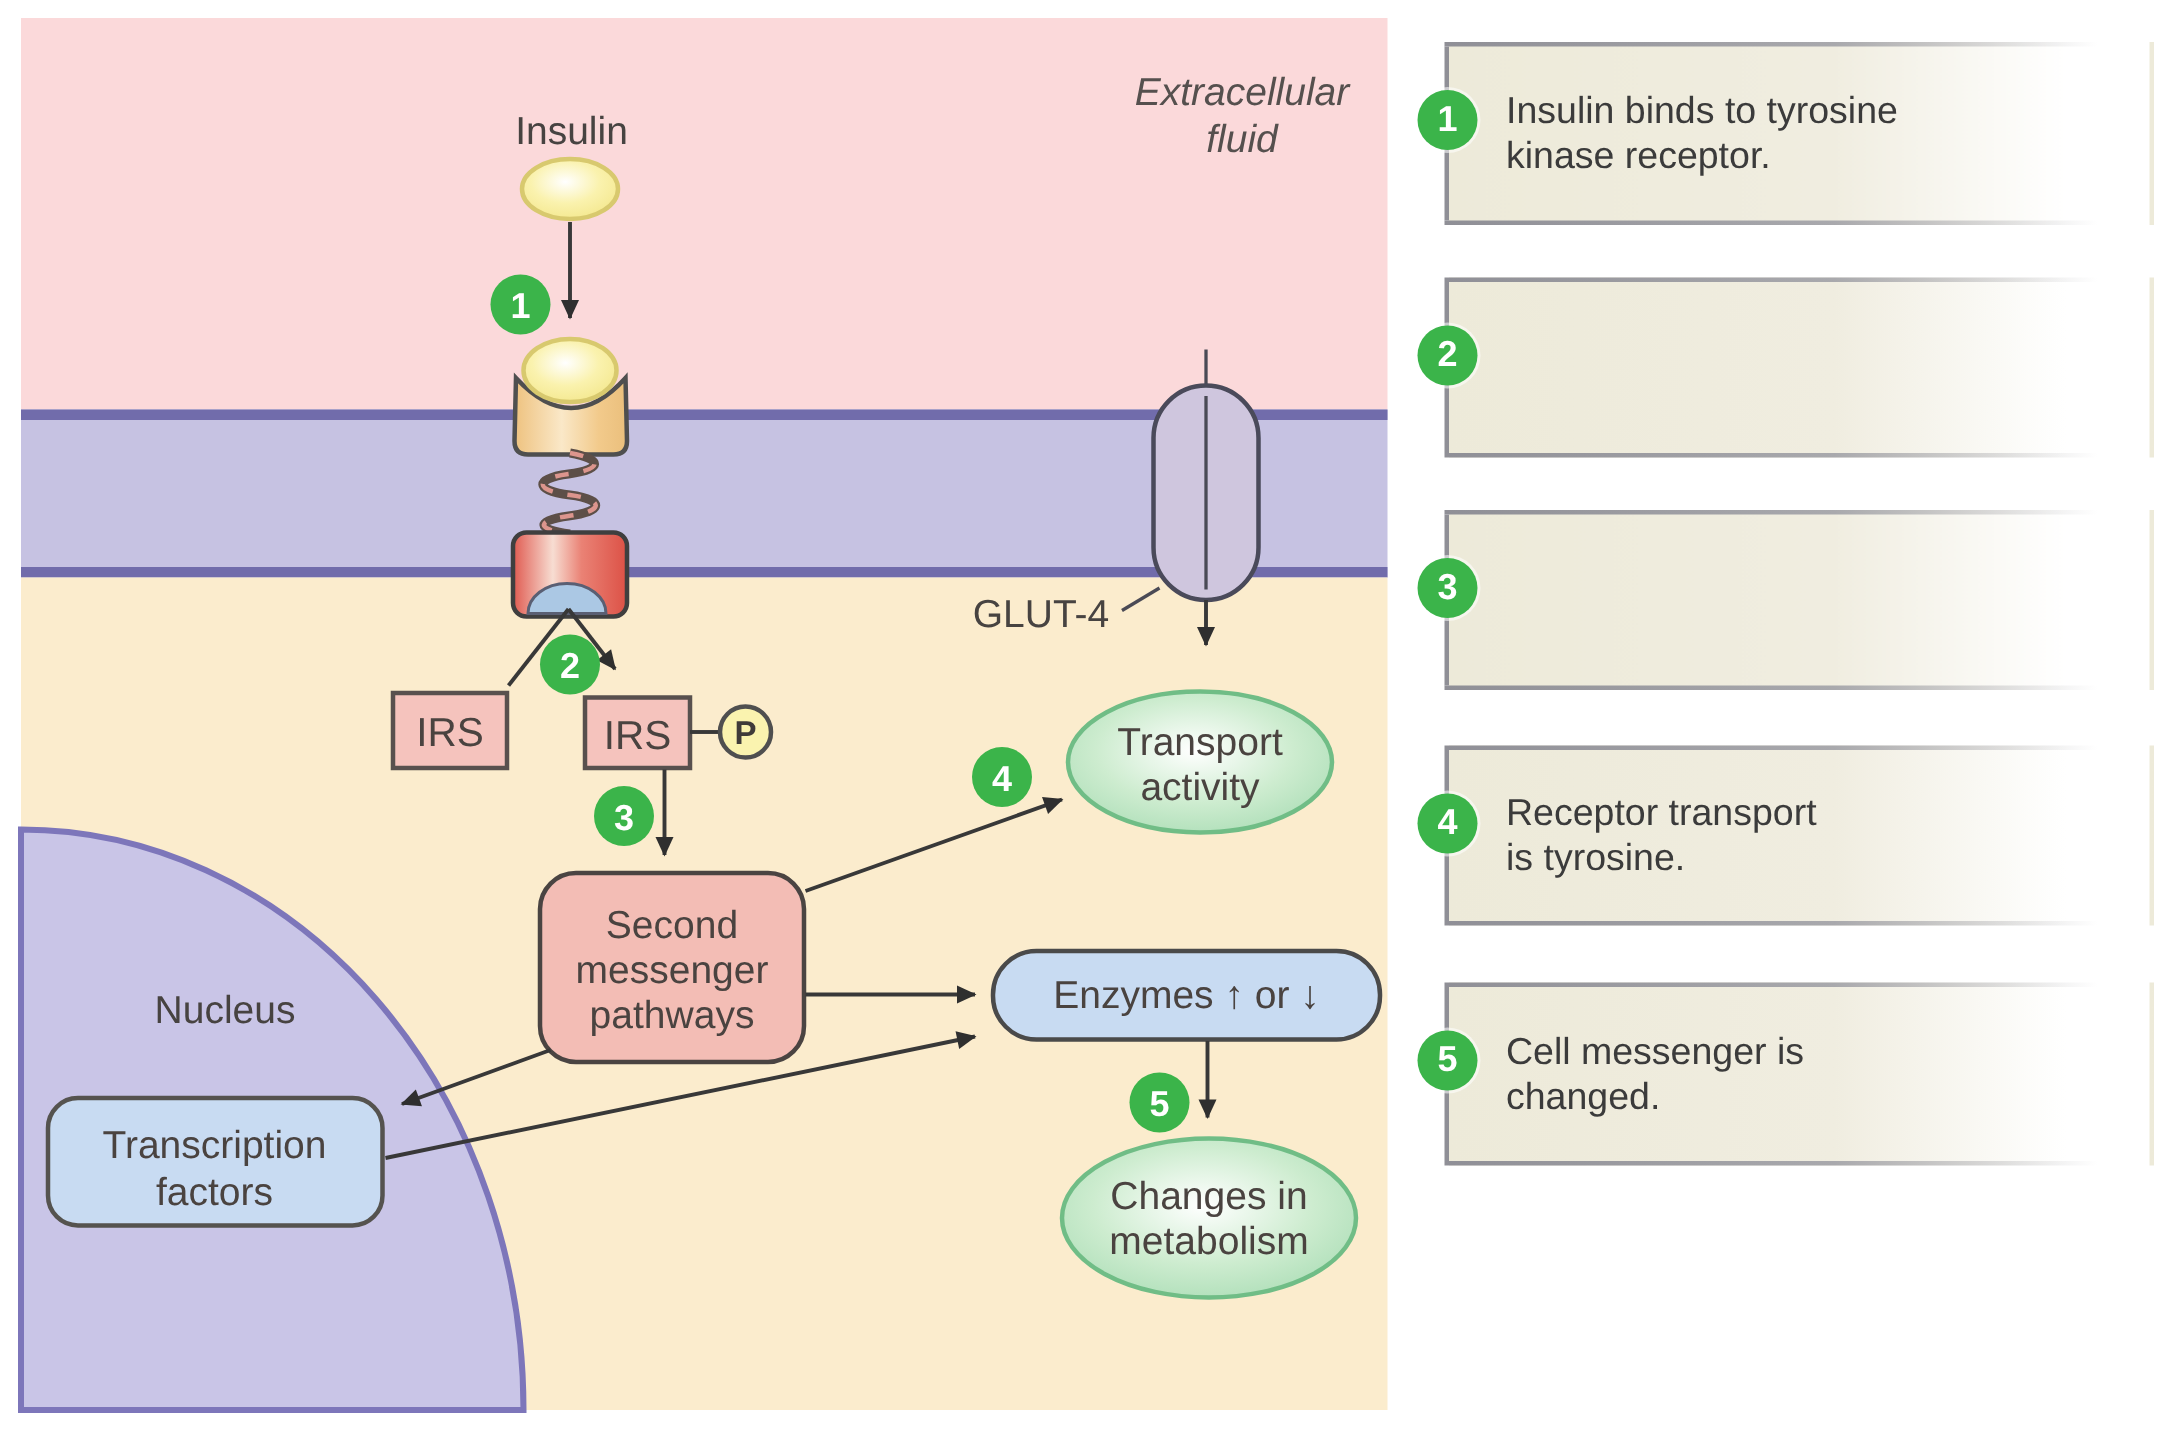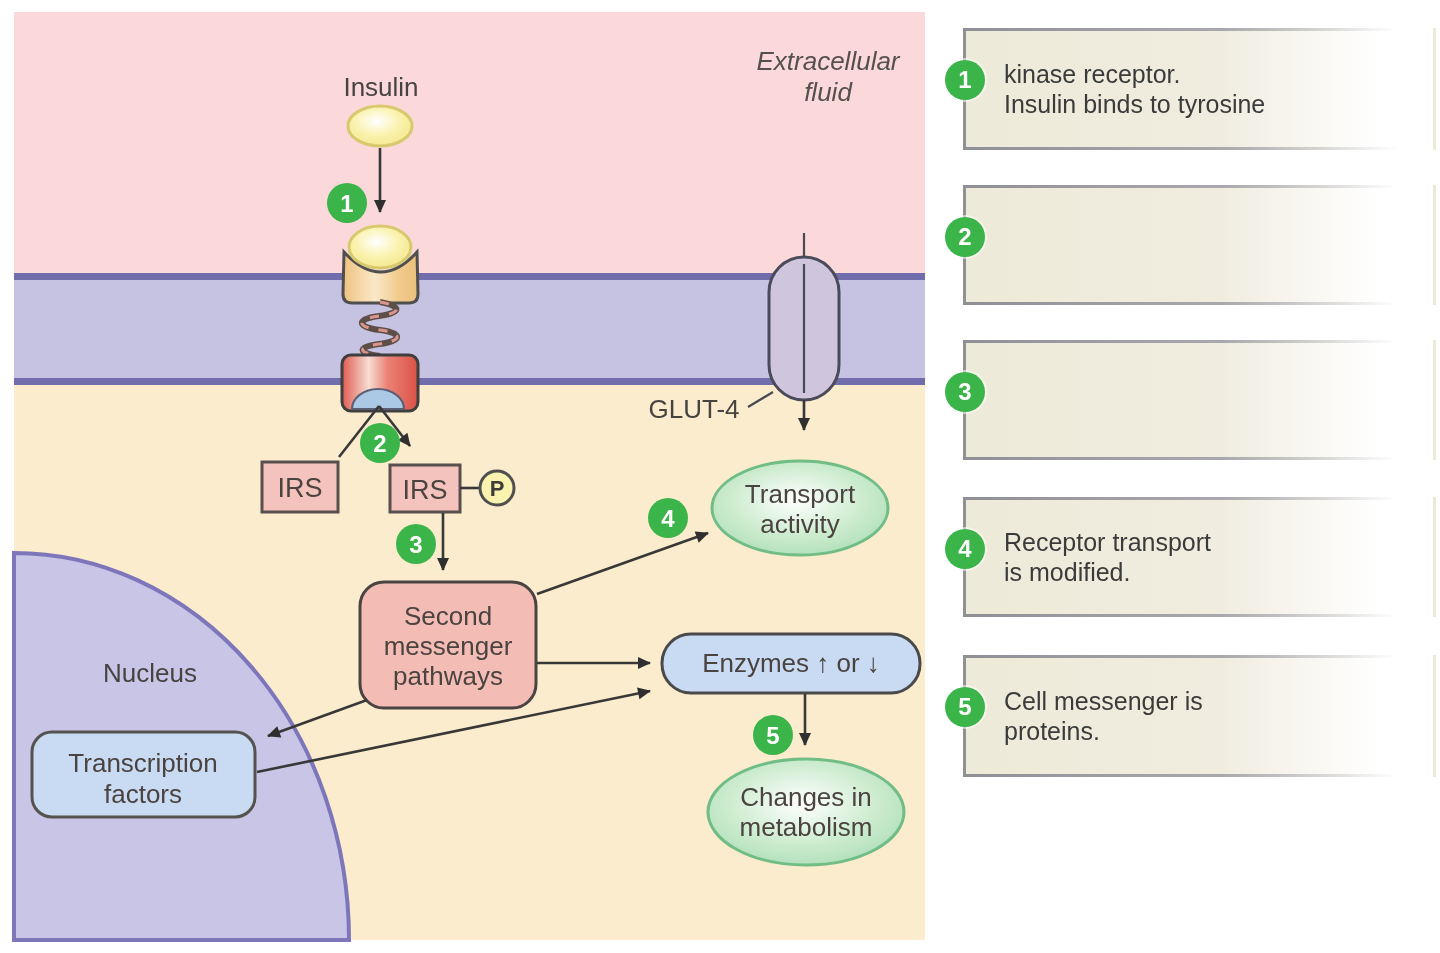--- a/index.html
+++ b/index.html
@@ -170,42 +170,42 @@
         <circle cx="773" cy="735" r="20" fill="#3bb44a"></circle>
         <text class="badge-num" x="773" y="744" text-anchor="middle">5</text>
       </g>
     </g>
   </svg>
 
   
   <div class="step-box" style="top:28px;height:122px;">
     <div class="step-badge">1</div>
     <div class="step-text">
+      <div>Insulin binds to tyrosine</div>
       <div>kinase receptor.</div>
-      <div>Insulin binds to tyrosine</div>
     </div>
   </div>
 
   <div class="step-box" style="top:185px;">
     <div class="step-badge">2</div>
   </div>
 
   <div class="step-box" style="top:340px;">
     <div class="step-badge">3</div>
   </div>
 
   <div class="step-box" style="top:497px;">
     <div class="step-badge">4</div>
     <div class="step-text">
       <div>Receptor transport</div>
-      <div>is modified.</div>
+      <div>is tyrosine.</div>
     </div>
   </div>
 
   <div class="step-box" style="top:655px;height:122px;">
     <div class="step-badge">5</div>
     <div class="step-text">
       <div>Cell messenger is</div>
-      <div>proteins.</div>
+      <div>changed.</div>
     </div>
   </div>
 
 </div>
 
 </body></html>

